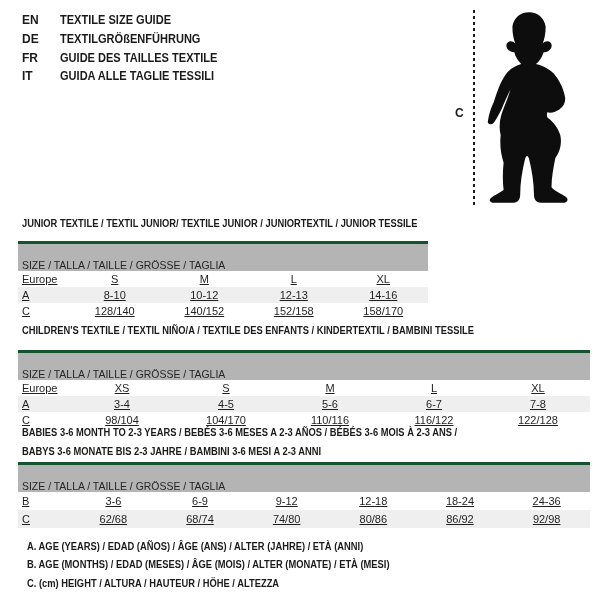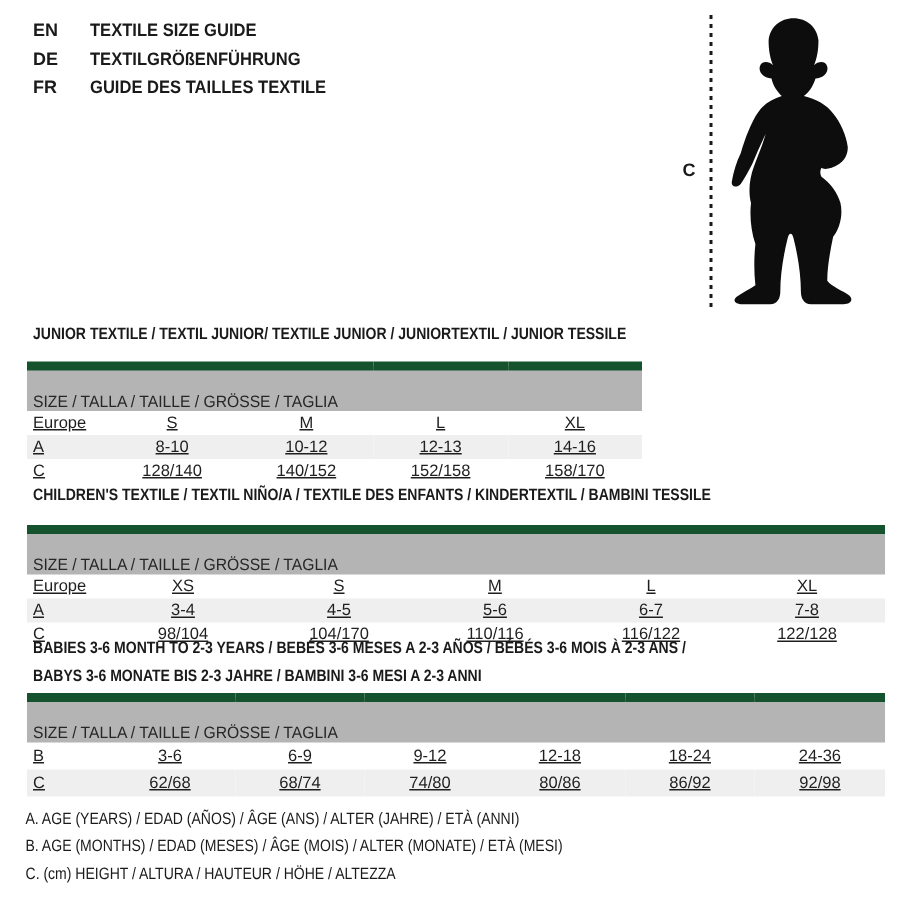--- a/index.html
+++ b/index.html
@@ -36,34 +36,34 @@
   .tt2 { top: 321px; }
   .tt3 { top: 423px; }
 
   table.sz { position: absolute; left: 18px; border-collapse: collapse; table-layout: fixed; font-size: 11px; }
   .t1 { top: 241px; width: 410px; }
   .t2 { top: 350px; width: 572px; }
   .t3 { top: 462px; width: 572px; }
   col.lblcol { width: 52px; }
 
   th.bar {
-    background: #b4b4b4; border-top: 6px solid #14532d;
+    background: #b4b4b4; border-top: 3px solid #14532d;
     height: 14px; text-align: left; font-weight: normal; color: #262626;
     padding: 15px 0 0 4px;
   }
   .t3 th.bar { height: 16px; }
   th.bar span { display: inline-block; white-space: nowrap; transform: scaleX(0.95); transform-origin: 0 50%; }
 
   td { height: 16px; text-align: center; padding: 0; font-weight: normal; color: #1f1f1f; white-space: nowrap; text-decoration: underline; }
   .t3 td { height: 18px; }
   td.lbl { text-align: left; padding-left: 4px; }
   tbody tr:nth-child(even) td { background: #efefef; }
 
   
-  .notes { position: absolute; left: 17px; top: 537px; font-size: 11px; font-weight: normal; }
+  .notes { position: absolute; left: 27px; top: 537px; font-size: 11px; font-weight: bold; }
   .note {
     height: 18.4px; line-height: 18.4px; white-space: nowrap;
     transform: scaleX(0.85); transform-origin: 0 50%;
   }
 </style>
 </head>
 <body>
 
 <div class="page">
 
@@ -72,20 +72,24 @@
       <span class="lang-code">EN</span>
       <span class="lang-title">TEXTILE SIZE GUIDE</span>
     </div>
     <div class="lang-row">
       <span class="lang-code">DE</span>
       <span class="lang-title">TEXTILGRÖßENFÜHRUNG</span>
     </div>
     <div class="lang-row">
       <span class="lang-code">FR</span>
       <span class="lang-title">GUIDE DES TAILLES TEXTILE</span>
+    </div>
+    <div class="lang-row">
+      <span class="lang-code">IT</span>
+      <span class="lang-title">GUIDA ALLE TAGLIE TESSILI</span>
     </div>
   </section>
 
   <div class="dash-line"></div>
   <div class="c-label">C</div>
   <svg class="baby" viewBox="0 0 90 197" xmlns="http://www.w3.org/2000/svg" aria-hidden="true">
     <path fill="#0d0d0d" d="
       M44,1
       C53,1 60,7 61,16 C61,23 60,28 58,33
       C61,30 66,30 67,34 C68,38 64,42 59,42

